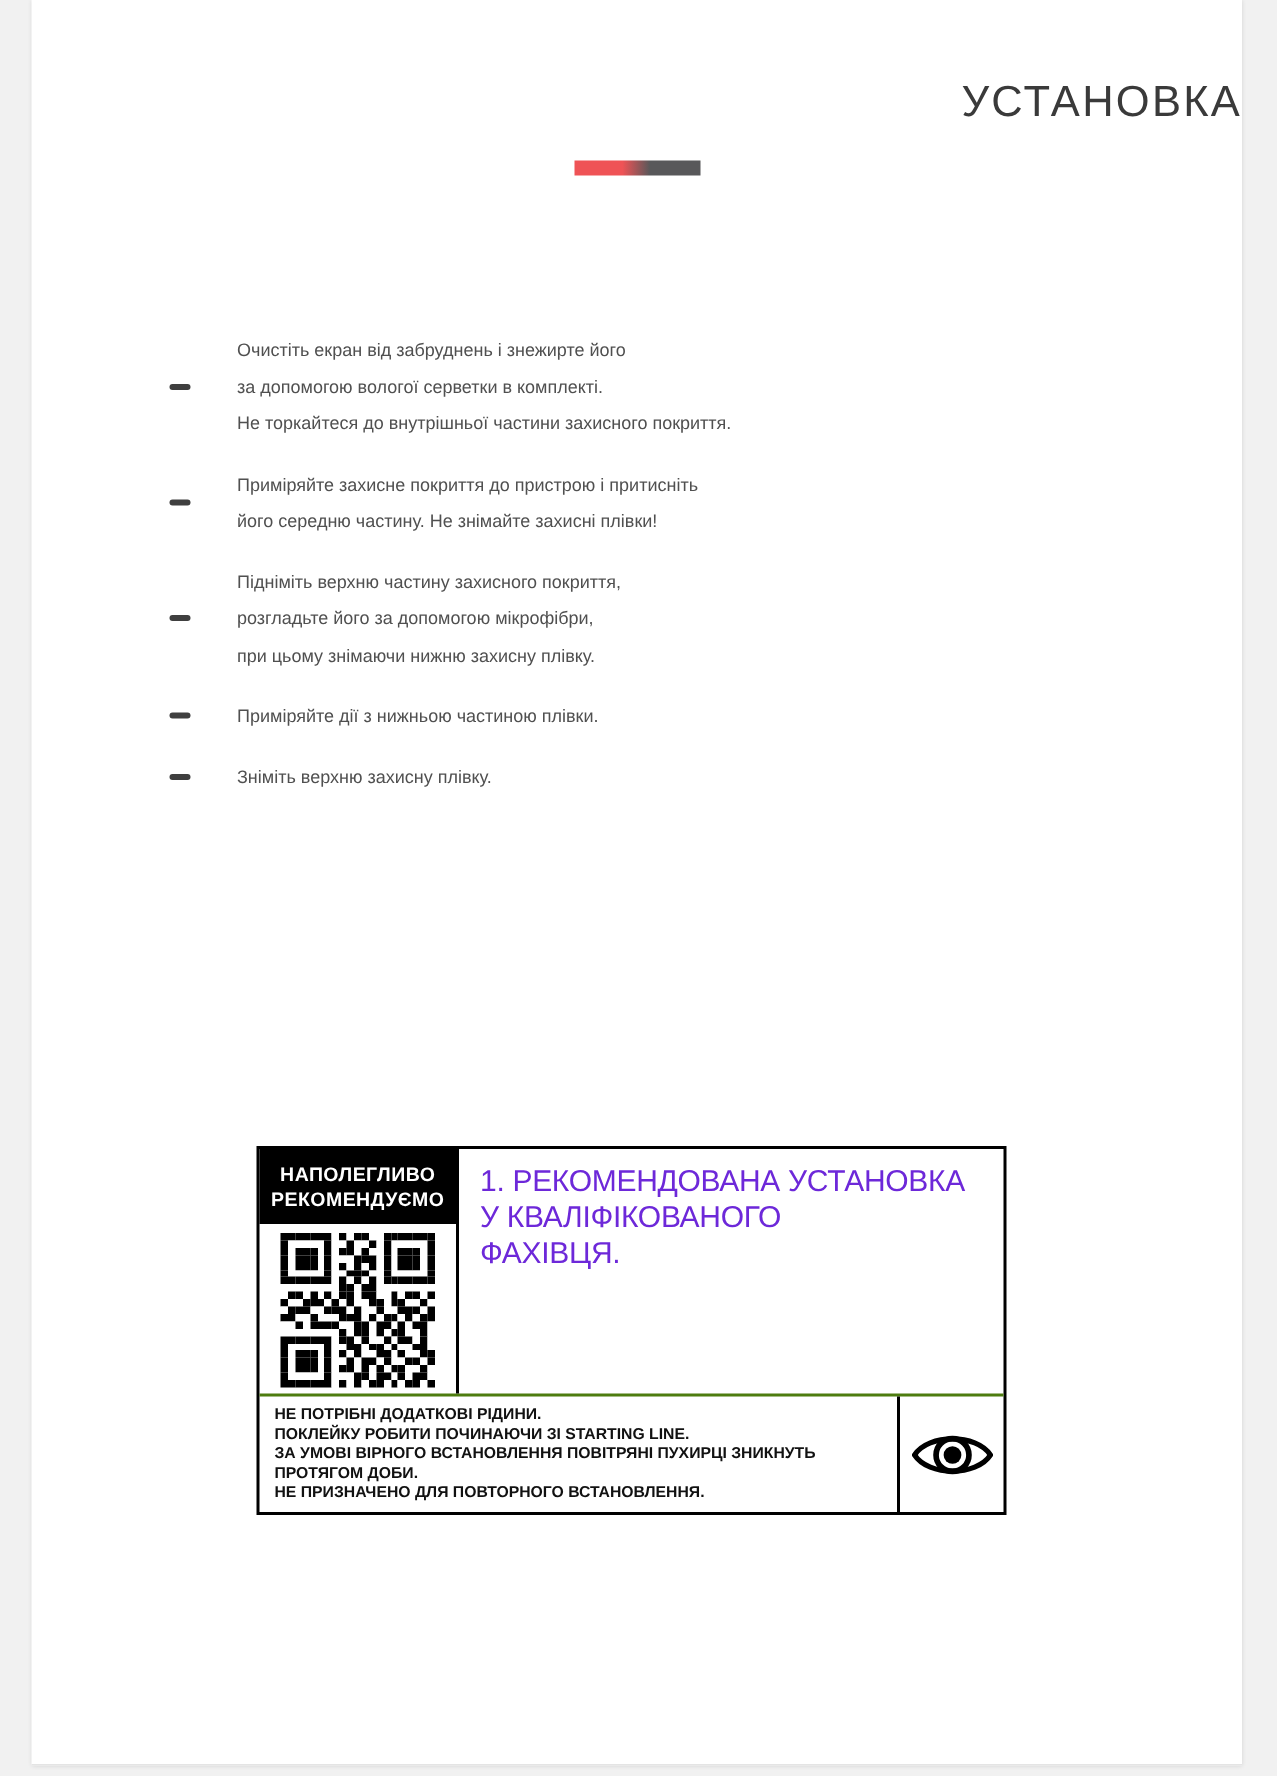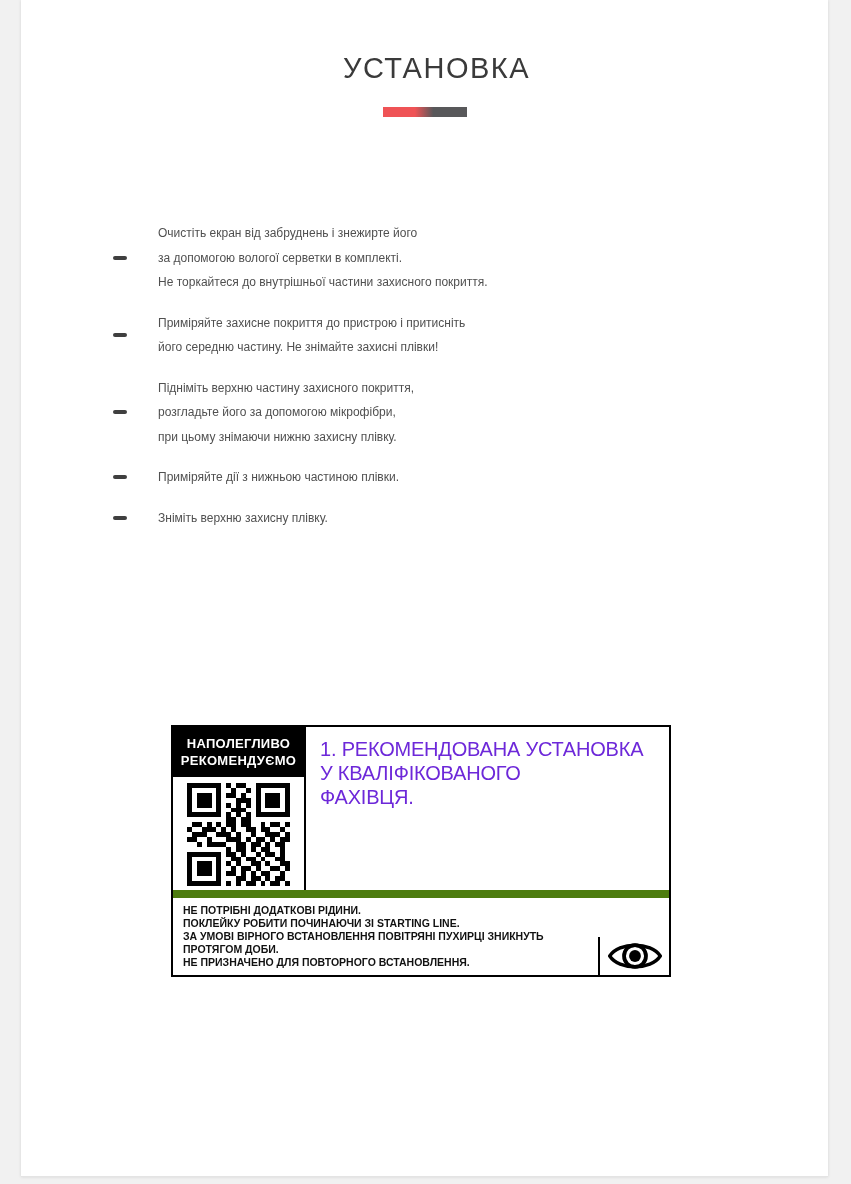--- a/index.html
+++ b/index.html
@@ -12,21 +12,21 @@
   }
   .page {
     position:absolute; left:21px; top:0;
     width:807px; height:1177px;
     background:#ffffff;
     box-shadow:0 0 3px rgba(0,0,0,0.12);
     border-bottom:1px solid #e4e4e4;
   }
   .title {
     padding-top:52px;
-    text-align:center;
+    text-align:right;
     font-size:29px;
     font-weight:400;
     letter-spacing:1.5px;
     color:#3a3a3a;
     padding-left:24px;
   }
   .divider {
     width:84px; height:10px;
     margin:22px auto 0 auto;
     background:linear-gradient(90deg, var(--accent-red, #ef5356) 0%, var(--accent-red, #ef5356) 38%, var(--accent-gray, #58585a) 60%, var(--accent-gray, #58585a) 100%);
@@ -50,21 +50,21 @@
     margin-right:31px;
   }
   .step-text {
     font-size:12px;
     line-height:24.5px;
     color:#505050;
     white-space:pre-line;
   }
   .rec-box {
     position:absolute;
-    left:150px; top:725px;
+    left:150px; top:764px;
     width:500px;
     border:2px solid #000;
     background:#fff;
   }
   .rec-top { display:flex; }
   .rec-left {
     width:133px;
     flex:none;
     border-right:2px solid #000;
   }
@@ -96,22 +96,21 @@
     font-size:20px;
     line-height:24px;
     font-weight:400;
     color:#6d28d9;
     white-space:pre-line;
     letter-spacing:-0.2px;
   }
   .rec-point + .rec-point { margin-top:20px; }
   .rec-bottom {
     display:flex;
-    border-top:8px solid #4d7c0f;
-    align-items:flex-end;
+    border-top:2px solid #4d7c0f;
   }
   .notes {
     flex:1;
     padding:6px 6px 6px 10px;
     font-size:10.5px;
     line-height:13px;
     font-weight:700;
     color:#111;
     white-space:pre-line;
   }

